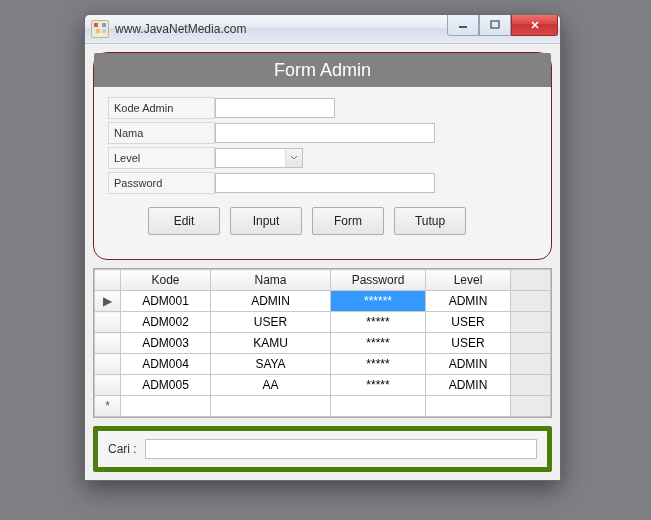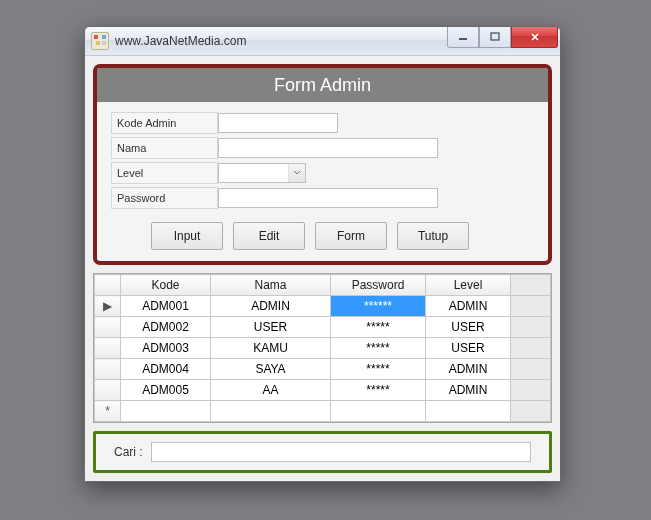--- a/index.html
+++ b/index.html
@@ -7,21 +7,21 @@
     background: #7e7f83;
     font-family: "Segoe UI", Tahoma, sans-serif;
     font-size: 12px;
     width: 651px;
     height: 520px;
     position: relative;
   }
   .window {
     position: absolute;
     left: 84px;
-    top: 26px;
+    top: 14px;
     width: 475px;
     background: #c4b5fd;
     border: 1px solid #6b6b6b;
     border-radius: 5px 5px 3px 3px;
     box-shadow: 0 8px 25px rgba(0,0,0,0.45);
   }
   .titlebar {
     height: 28px;
     background: linear-gradient(#f6f8fb, #e4e9f2 45%, #d7dde8 46%, #e4ebf4);
     border-bottom: 1px solid #c2c8d2;
@@ -63,24 +63,24 @@
     border-radius:0 0 3px 0;
   }
   .win-btn svg { display:block; }
 
   .client {
     padding: 8px;
     background: #f0f0f0;
   }
 
   .form-panel {
-    border:4px solid #7f1d1d;
+    border:1px solid #7f1d1d;
     background:#f4f4f4;
-    border-radius:7px;
-    padding-bottom:11px;
+    border-radius:14px;
+    padding-bottom:24px;
   }
   .form-header {
     background:#828282;
     color:#fff;
     text-align:center;
     height:34px;
     display:flex; align-items:center; justify-content:center;
     font-family:"Century Gothic","Segoe UI",sans-serif;
     font-size:18px;
     border-radius:2px 2px 0 0;
@@ -169,24 +169,24 @@
     text-align:center; color:#555;
   }
   .sel-cell {
     background:#3399ff !important;
     color:#fff;
   }
   .grid-fill { background:#eaeaea !important; border:1px solid #c8c8c8; }
 
   .search-panel {
     margin-top:8px;
-    border:3px solid #4d7c0f;
+    border:5px solid #4d7c0f;
     background:#f4f4f4;
     border-radius:2px;
-    padding:8px 18px;
+    padding:8px 10px;
     display:flex; align-items:center;
   }
   .search-label { margin-right:8px; color:#333; }
   .search-input { flex:1; height:20px; border:1px solid #c0c0c0; background:#fff; box-sizing:border-box; padding:0 4px; font-family:inherit; font-size:12px; }
 </style>
 </head>
 <body>
 
 <div class="window">
   <div class="titlebar">
@@ -238,22 +238,22 @@
             </div>
           </div>
         </div>
 
         <div class="form-row">
           <div class="form-label">Password</div>
           <input class="text-input" style="width: 220px;" type="password" value="">
         </div>
 
         <div class="btn-row">
+          <div class="btn">Edit</div>
           <div class="btn">Input</div>
-          <div class="btn">Edit</div>
           <div class="btn">Form</div>
           <div class="btn">Tutup</div>
         </div>
       </div>
     </div>
 
     <div class="grid-panel">
       <table class="grid">
         <colgroup>
           <col style="width:26px">

